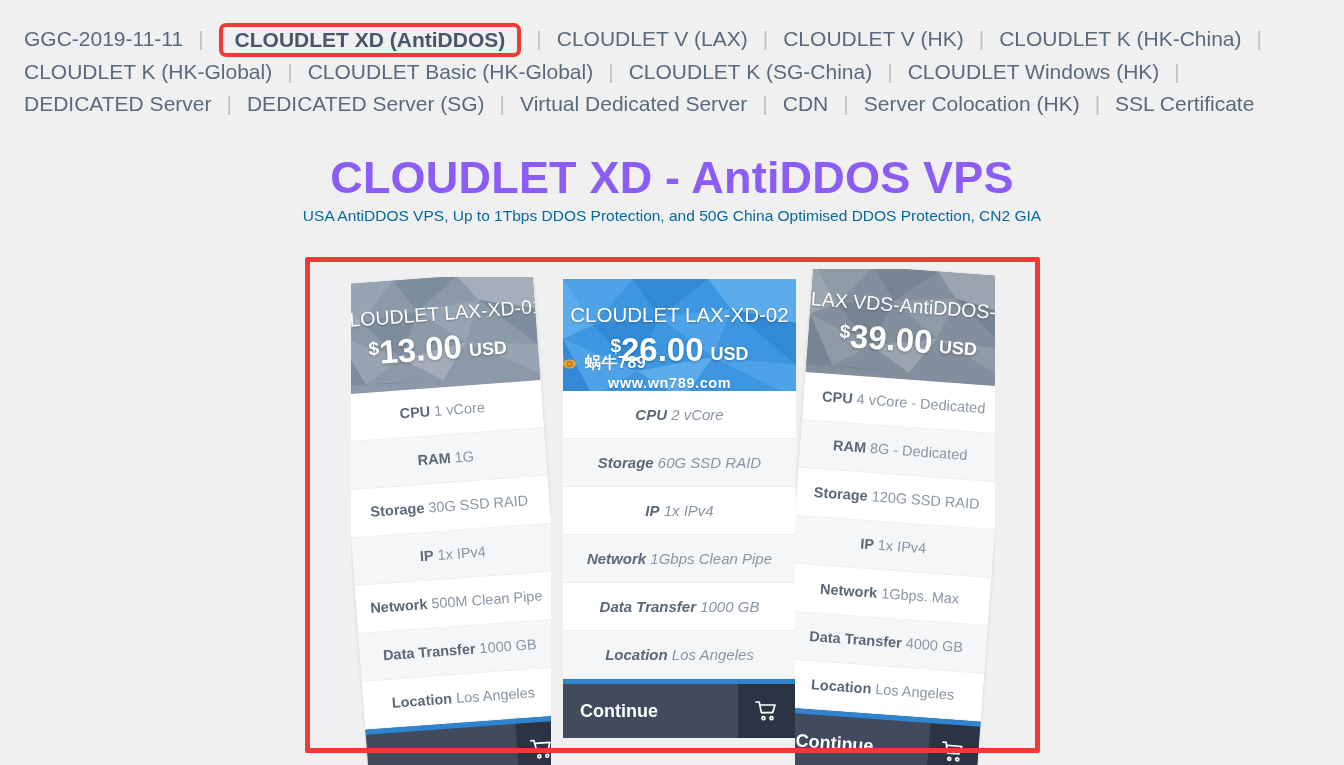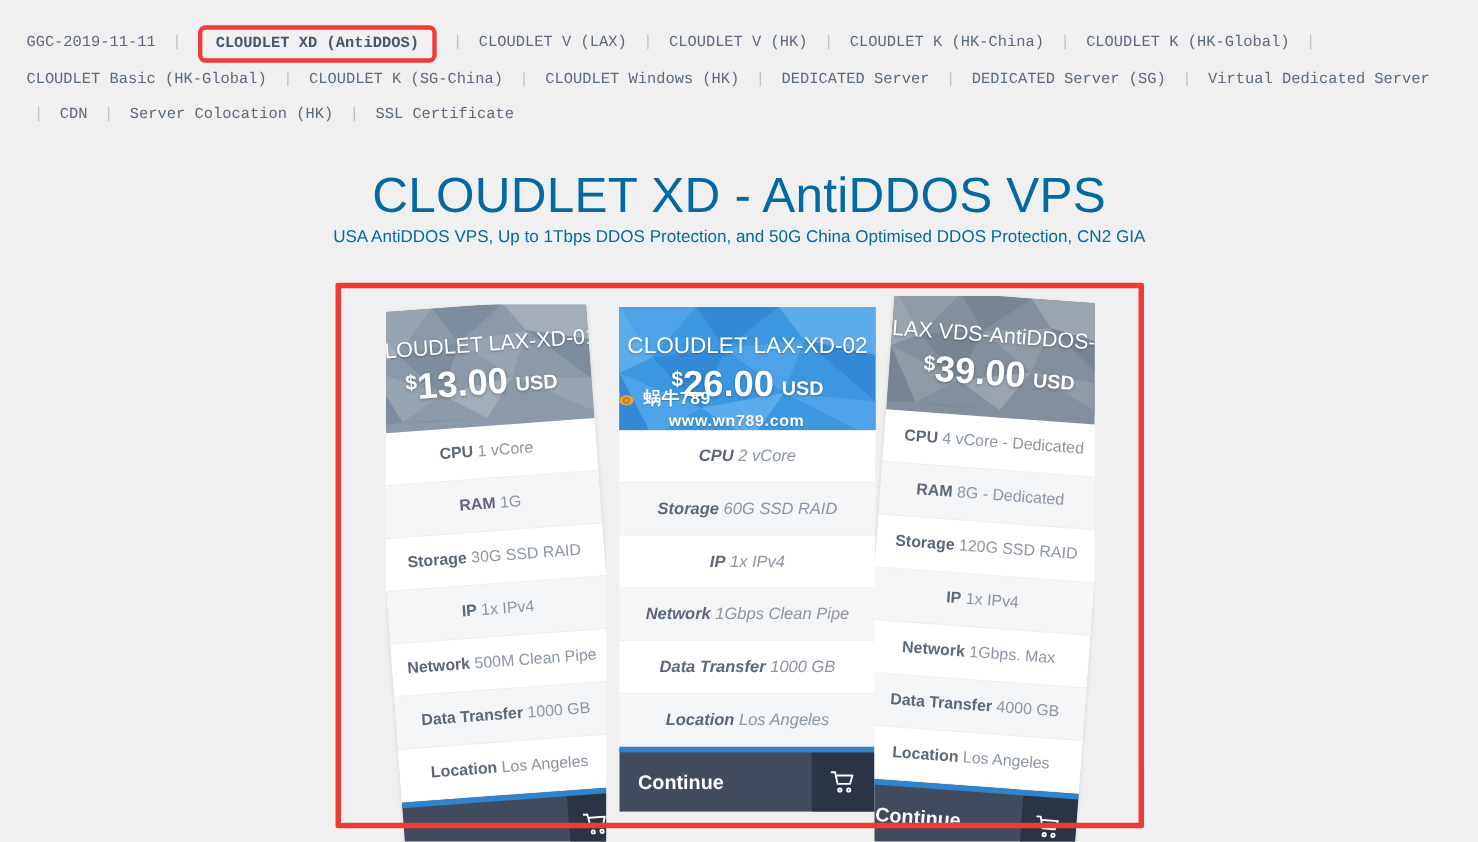--- a/index.html
+++ b/index.html
@@ -19,23 +19,22 @@
     background: #f0f0f0;
   }
 
   
   .nav {
     position: absolute;
     top: 22px;
     left: 20px;
     width: 1310px;
     line-height: 32px;
-    font-size: 14px;
+    font-size: 21px;
     color: #5a6a7e;
-    font-family: Liberation Mono, monospace;
   }
   .nav-item {
     display: inline-block;
     color: #5a6a7e;
     padding: 0 4px;
     white-space: nowrap;
     cursor: pointer;
   }
   .nav-sep {
     display: inline-block;
@@ -57,22 +56,22 @@
   }
 
   
   .page-title {
     position: absolute;
     top: 152px;
     left: 0;
     width: 1344px;
     text-align: center;
     font-size: 45px;
-    color: #0369a1;
-    font-weight: normal;
+    color: #8b5cf6;
+    font-weight: bold;
     letter-spacing: .2px;
   }
   .page-subtitle {
     position: absolute;
     top: 207px;
     left: 0;
     width: 1344px;
     text-align: center;
     font-size: 15.5px;
     color: #0369a1;

